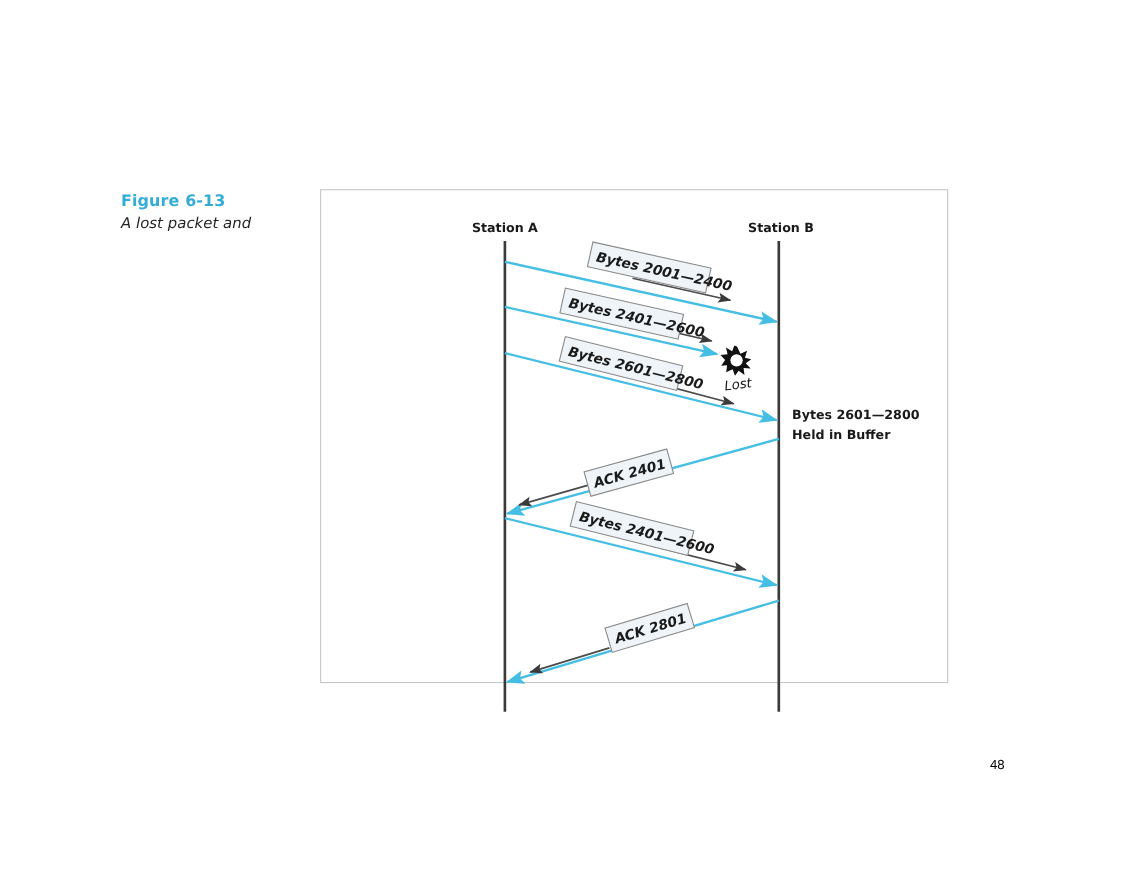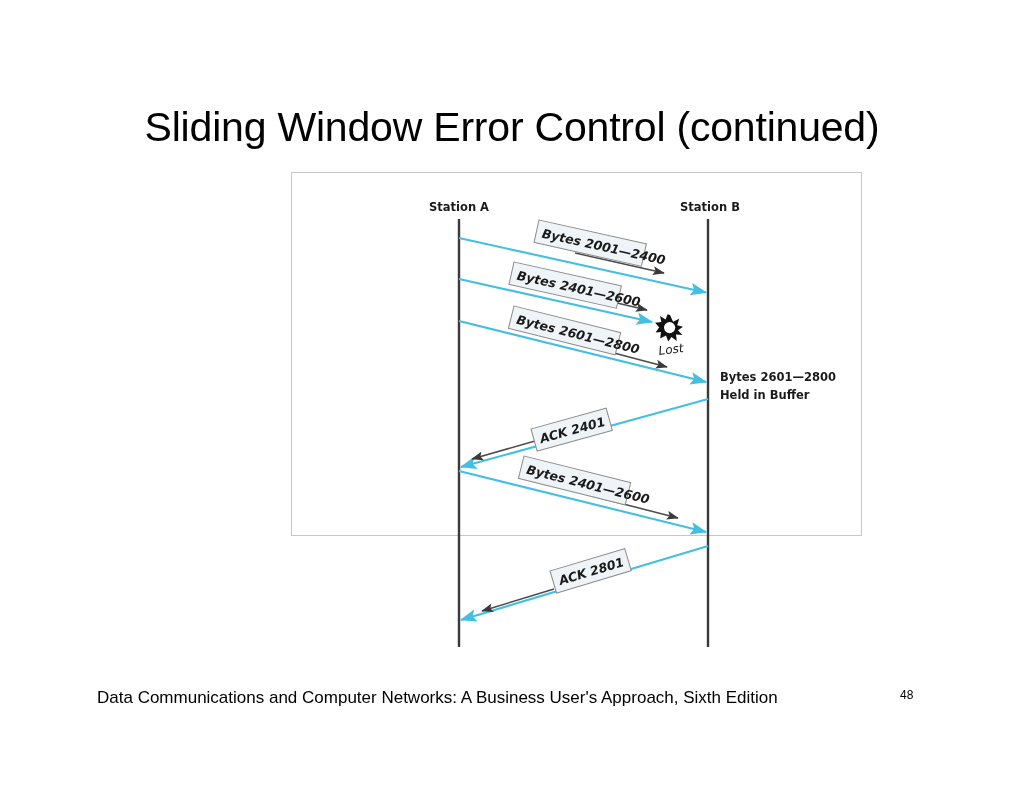--- a/index.html
+++ b/index.html
@@ -44,21 +44,21 @@
     font-style:italic;
     color:#222222;
     line-height:1.45;
     letter-spacing:0.05px;
   }
 
   
   .fig-frame{
     position:absolute;
     left:291px;top:172px;
-    width:571px;height:364px;
+    width:571px;height:449px;
     border:1.5px solid #c6c6c6;
     background:#ffffff;
     box-sizing:border-box;
   }
   .fig-svg{position:absolute;left:0;top:0;}
 
   
   .footer{
     position:absolute;
     left:97px;top:688px;
@@ -90,23 +90,24 @@
     font-family:"DejaVu Sans", sans-serif;
     font-size:12px; font-style:italic; fill:#1a1a1a;
   }
   .msgbox{ fill:#eef4f8; stroke:#8a8a8a; stroke-width:1; }
 </style>
 </head>
 <body>
 
 <div id="slide">
 
-  <div class="slide-title">Sliding Window Error Control (continued)</div>
 
   <div class="fig-caption">
+    <div class="fig-number">Figure 6-13</div>
+    <div class="fig-desc">A lost packet and</div>
   </div>
 
   <div class="fig-frame">
     <svg class="fig-svg" width="568" height="485" viewBox="0 0 568 485">
 
       <defs>
         <marker id="cyan-head" markerWidth="9" markerHeight="9" refX="7.4" refY="3.2" orient="auto" markerUnits="strokeWidth">
           <path d="M0,0.2 L8,3.2 L0,6.2 L1.6,3.2 z" fill="#45BEE4"></path>
         </marker>
         <marker id="dark-head" markerWidth="9" markerHeight="9" refX="7.4" refY="3.2" orient="auto" markerUnits="strokeWidth">
@@ -182,16 +183,15 @@
         <line x1="262" y1="416" x2="190" y2="438" stroke="#4a4a4a" stroke-width="1.5" marker-end="url(#dark-head)"></line>
       </g>
       <g transform="translate(258,398) rotate(-16.7)">
         <rect class="msgbox" x="0" y="0" width="78" height="23"></rect>
         <text class="t-msg" x="6" y="16.5">ACK 2801</text>
       </g>
 
     </svg>
   </div>
 
-  <div class="footer">Data Communications and Computer Networks: A Business User's Approach, Sixth Edition</div>
   <div class="page-number">48</div>
 
 </div>
 
 </body></html>

